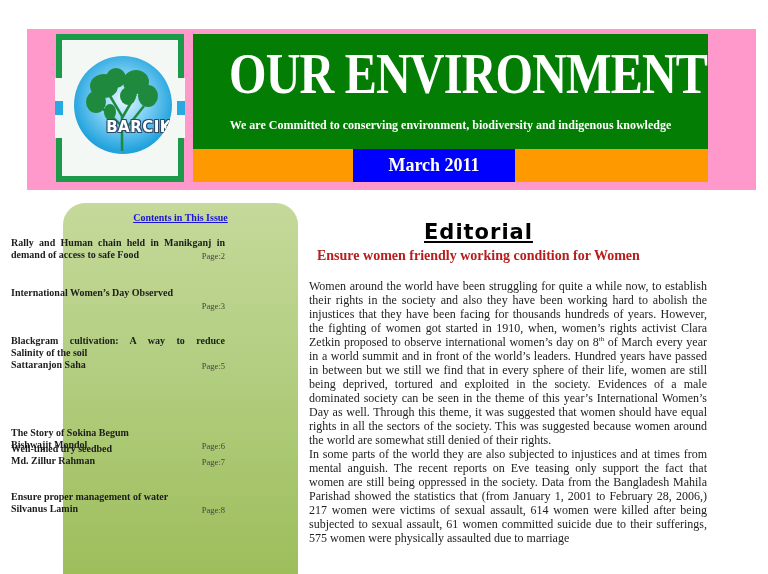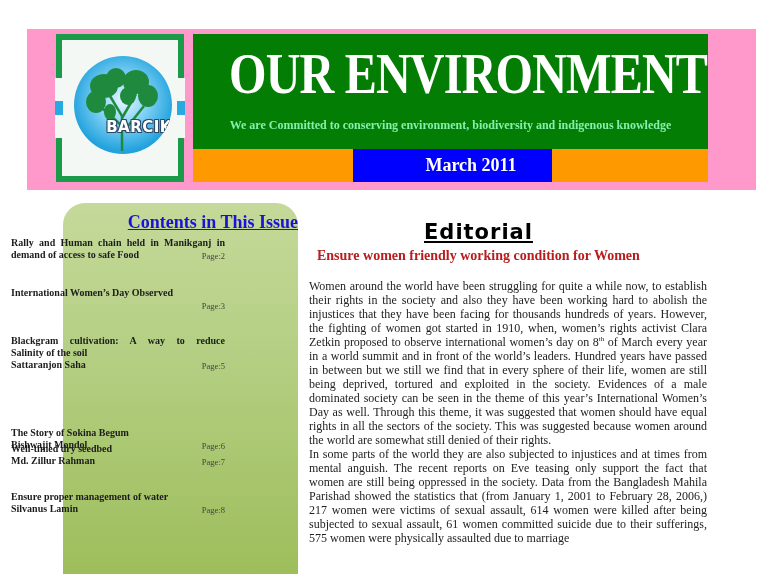--- a/index.html
+++ b/index.html
@@ -46,44 +46,43 @@
   }
   .title-text {
     position: absolute; left: 0; right: 0; top: 8px; text-align: center;
     color: #ffffff; font-family: "Liberation Serif", serif; font-weight: bold;
     font-size: 56px; line-height: 64px; letter-spacing: -1px;
     transform: scaleX(0.86); transform-origin: center;
     white-space: nowrap;
   }
   .tagline {
     position: absolute; left: 0; right: 0; top: 84px; text-align: center;
-    color: #86efac; font-family: "Liberation Serif", serif; font-weight: bold;
+    color: #ffffff; font-family: "Liberation Serif", serif; font-weight: bold;
     font-size: 12px; white-space: nowrap;
   }
   .orange-bar {
     position: absolute; left: 193px; top: 149px; width: 515px; height: 33px;
     background: #ff9900;
   }
   .date-box {
     position: absolute; left: 353px; top: 149px; width: 162px; height: 33px;
     background: #0000ff; color: #ffffff; text-align: center;
     font-family: "Liberation Serif", serif; font-weight: bold; font-size: 18px;
     line-height: 33px;
-    padding-left: 37px;
   }
   .toc {
     position: absolute; left: 63px; top: 203px; width: 235px; height: 380px;
     border-radius: 22px 22px 0 0;
     background: linear-gradient(to bottom, #c5d99a 0%, #b4cf83 40%, #9dbd5a 100%);
     box-sizing: border-box; padding: 0 10px 0 11px;
   }
   .toc-title {
-    position: absolute; left: 0; right: 0; top: 9px; text-align: right;
+    position: absolute; left: 0; right: 0; top: 9px; text-align: center;
     color: #1a12d6; text-decoration: underline; font-weight: bold;
-    font-size: 18px; font-family: "Liberation Serif", serif;
+    font-size: 10px; font-family: "Liberation Serif", serif;
   }
   .toc-item {
     position: absolute; left: 11px; width: 214px;
     font-size: 10px; line-height: 12px; font-weight: bold; color: #1c1c1c;
     font-family: "Liberation Serif", serif;
   }
   .toc-item .line { display: block; text-align: justify; text-align-last: justify; }
   .toc-item .line.left { text-align-last: left; }
   .toc-item .page {
     position: absolute; right: 0; font-weight: normal; font-size: 8.5px; color: #444;

